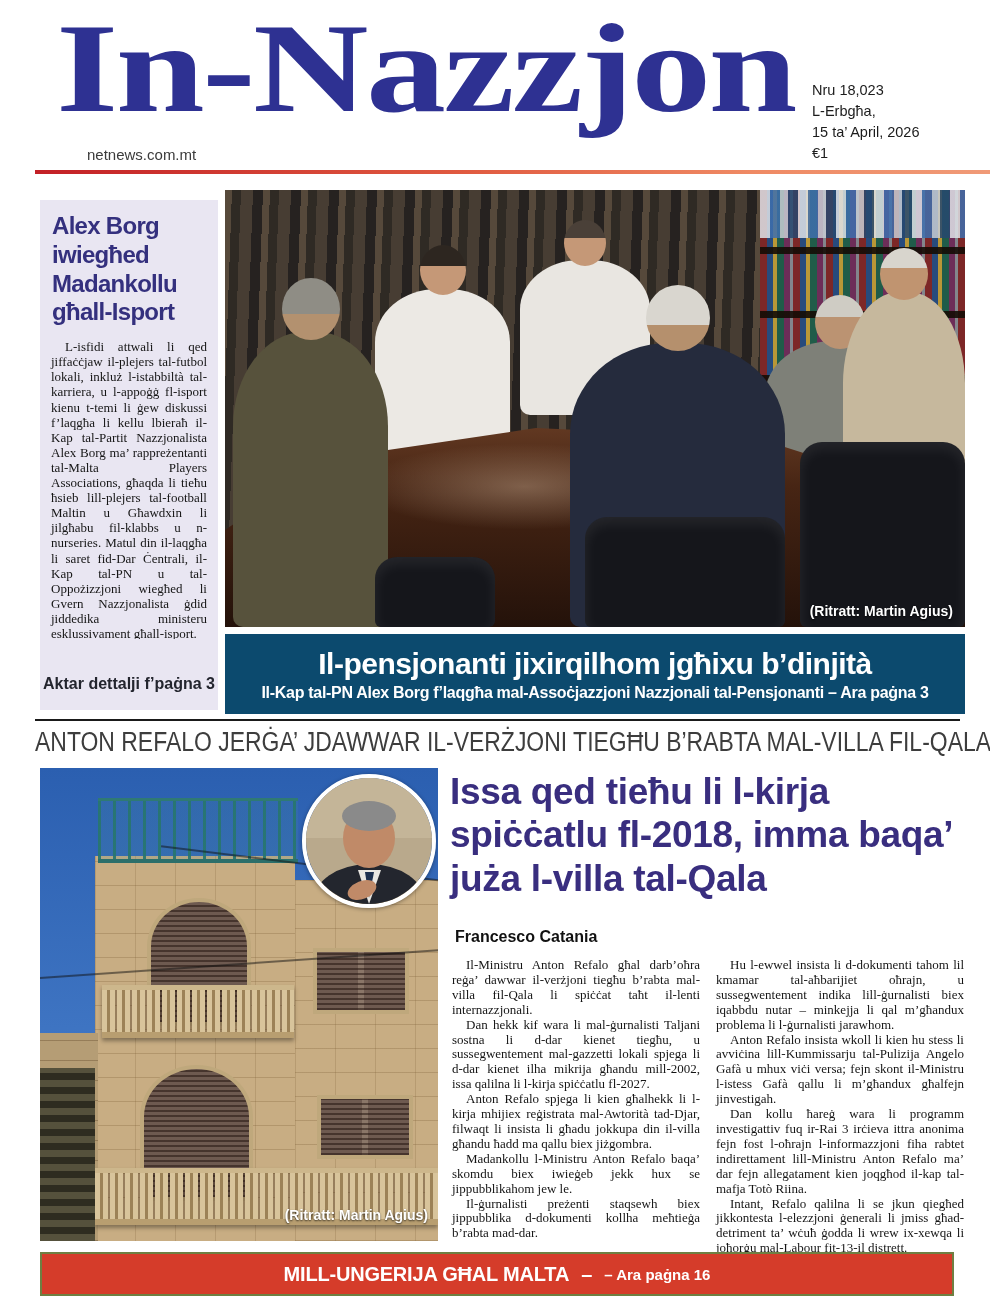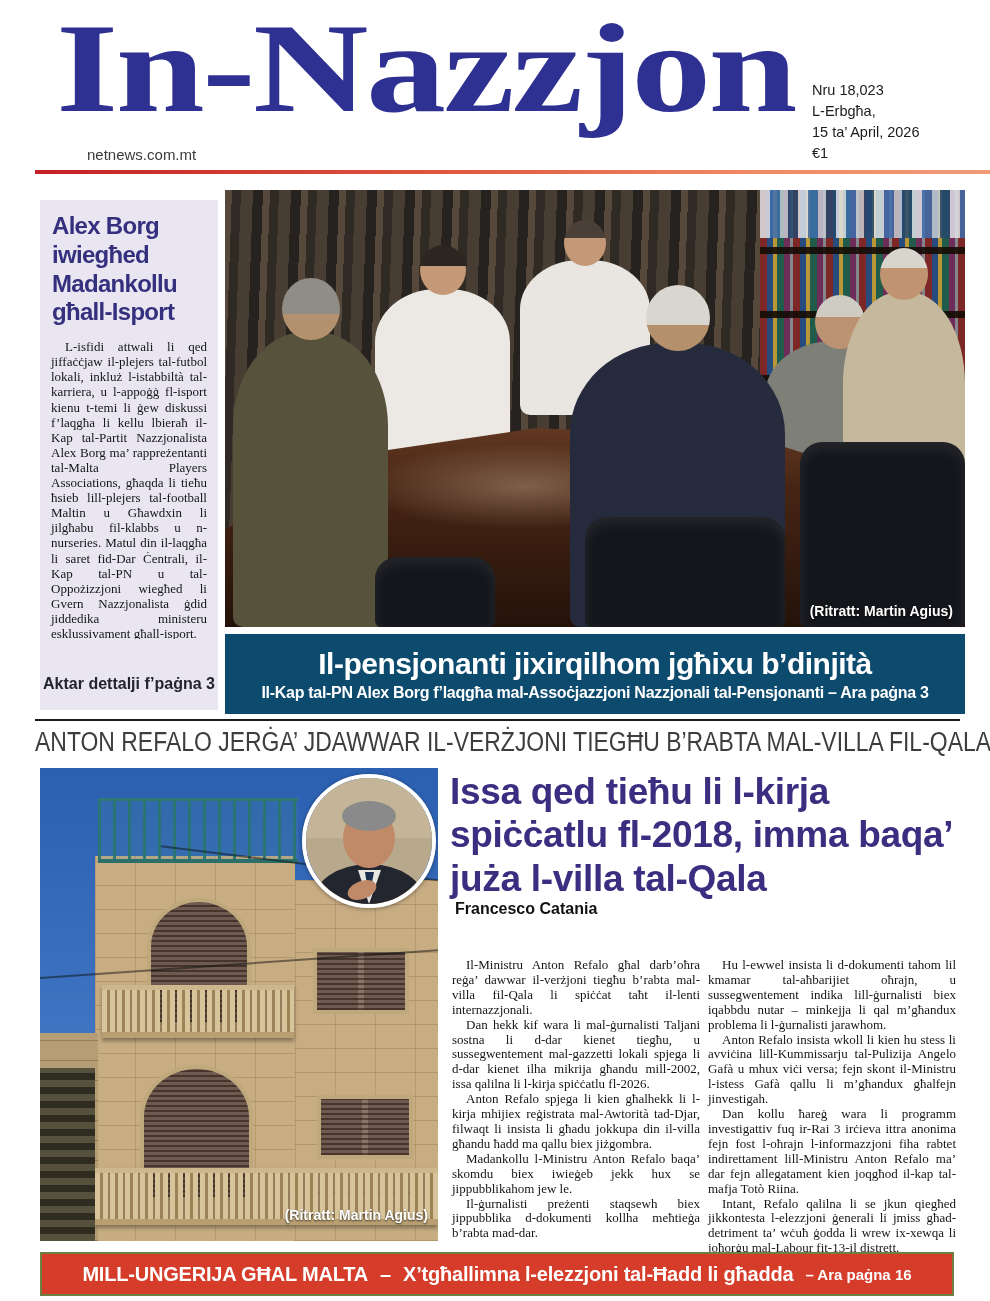--- a/index.html
+++ b/index.html
@@ -101,23 +101,23 @@
   .v-inset{position:absolute;left:262px;top:6px;width:126px;height:126px;border-radius:50%;
     border:4px solid #ffffff;overflow:hidden;z-index:5;box-shadow:0 1px 4px rgba(0,0,0,0.4);}
   .villa-caption{position:absolute;right:10px;bottom:18px;z-index:6;
     font-family:"Liberation Sans",sans-serif;font-weight:bold;font-size:14px;color:#fff;
     text-shadow:0 1px 2px rgba(0,0,0,0.7);}
 
   
   .art-head{position:absolute;left:450px;top:770px;width:516px;
     font-family:"Liberation Sans",sans-serif;font-weight:bold;font-size:37px;
     letter-spacing:-0.3px;line-height:1.17;color:#392e7f;}
-  .art-byline{position:absolute;left:455px;top:900px;
+  .art-byline{position:absolute;left:455px;top:928px;
     font-family:"Liberation Sans",sans-serif;font-weight:bold;font-size:16px;color:#111;}
-  .art-cols{position:absolute;left:452px;top:958px;width:512px;display:flex;gap:8px;}
+  .art-cols{position:absolute;left:452px;top:958px;width:512px;display:flex;gap:16px;}
   .art-col{width:248px;font-size:13px;line-height:14.9px;text-align:justify;color:#151515;}
   .art-col p{margin:0;text-indent:14px;}
 
   
   .rbanner{position:absolute;left:40px;top:1252px;width:910px;height:40px;background:#d53c2a;
     border:2px solid #6f7f42;display:flex;align-items:center;justify-content:center;gap:12px;
     font-family:"Liberation Sans",sans-serif;font-weight:bold;color:#ffffff;white-space:nowrap;}
   .rbanner .big{font-size:20px;letter-spacing:-0.2px;text-align:right;}
   .rbanner .dash{font-size:20px;}
   .rbanner .ref{font-size:15px;}
@@ -218,33 +218,32 @@
       </svg>
     </div>
     <div class="villa-caption">(Ritratt: Martin Agius)</div>
   </div>
 
   <div class="art-head">Issa qed tieħu li l-kirja spiċċatlu fl-2018, imma baqa’ juża l-villa tal-Qala</div>
   <div class="art-byline">Francesco Catania</div>
   <div class="art-cols">
     <div class="art-col">
       <p>Il-Ministru Anton Refalo għal darb’oħra reġa’ dawwar il-verżjoni tiegħu b’rabta mal-villa fil-Qala li spiċċat taħt il-lenti internazzjonali.</p>
-      <p>Dan hekk kif wara li mal-ġurnalisti Taljani sostna li d-dar kienet tiegħu, u sussegwentement mal-gazzetti lokali spjega li d-dar kienet ilha mikrija għandu mill-2002, issa qalilna li l-kirja spiċċatlu fl-2026.</p>
+      <p>Dan hekk kif wara li mal-ġurnalisti Taljani sostna li d-dar kienet tiegħu, u sussegwentement mal-gazzetti lokali spjega li d-dar kienet ilha mikrija għandu mill-2002, issa qalilna li l-kirja spiċċatlu fl-2027.</p>
       <p>Anton Refalo spjega li kien għalhekk li l-kirja mhijiex reġistrata mal-Awtorità tad-Djar, filwaqt li insista li għadu jokkupa din il-villa għandu ħadd ma qallu biex jiżgombra.</p>
       <p>Madankollu l-Ministru Anton Refalo baqa’ skomdu biex iwieġeb jekk hux se jippubblikahom jew le.</p>
       <p>Il-ġurnalisti preżenti staqsewh biex jippubblika d-dokumenti kollha meħtieġa b’rabta mad-dar.</p>
     </div>
     <div class="art-col">
       <p>Hu l-ewwel insista li d-dokumenti tahom lil kmamar tal-aħbarijiet oħrajn, u sussegwentement indika lill-ġurnalisti biex iqabbdu nutar – minkejja li qal m’għandux problema li l-ġurnalisti jarawhom.</p>
       <p>Anton Refalo insista wkoll li kien hu stess li avviċina lill-Kummissarju tal-Pulizija Angelo Gafà u mhux viċi versa; fejn skont il-Ministru l-istess Gafà qallu li m’għandux għalfejn jinvestigah.</p>
       <p>Dan kollu ħareġ wara li programm investigattiv fuq ir-Rai 3 irċieva ittra anonima fejn fost l-oħrajn l-informazzjoni fiha rabtet indirettament lill-Ministru Anton Refalo ma’ dar fejn allegatament kien joqgħod il-kap tal-mafja Totò Riina.</p>
       <p>Intant, Refalo qalilna li se jkun qiegħed jikkontesta l-elezzjoni ġenerali li jmiss għad-detriment ta’ wċuħ ġodda li wrew ix-xewqa li joħorġu mal-Labour fit-13-il distrett.</p>
     </div>
   </div>
 
   <div class="rbanner">
     <span class="big">MILL-UNGERIJA GĦAL MALTA</span>
     <span class="dash">–</span>
-    <span class="big">X’tgħallimna l-elezzjoni tal-Ħadd li għadda</span>
     <span class="ref">– Ara paġna 16</span>
   </div>
 
 </div>
 
 </body></html>

